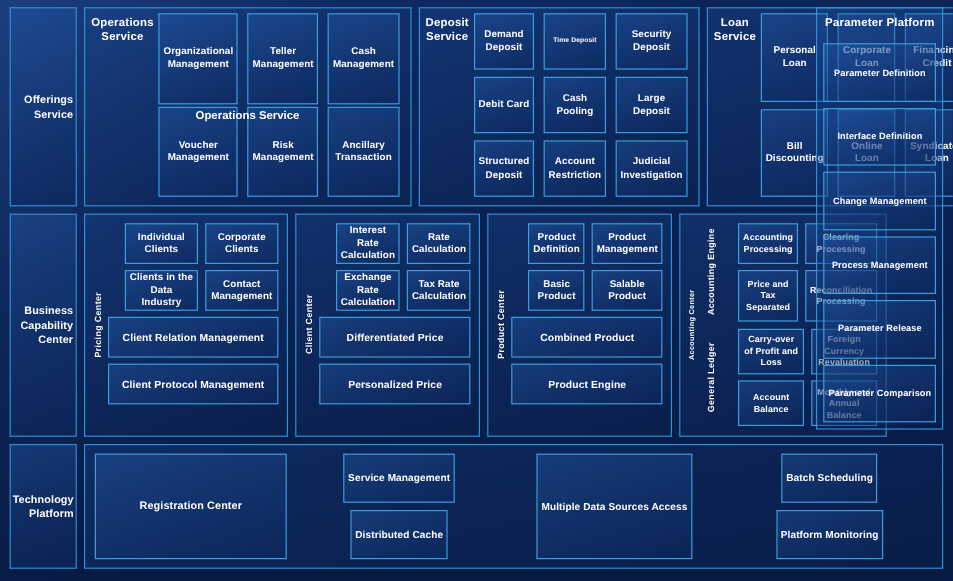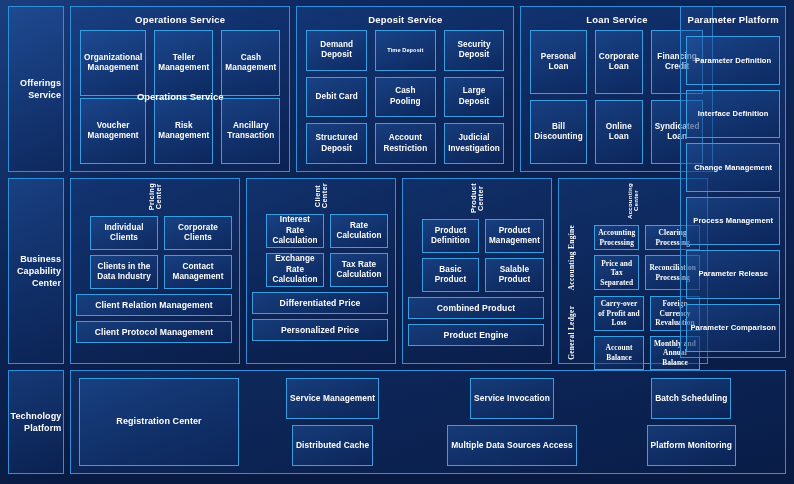--- a/index.html
+++ b/index.html
@@ -59,21 +59,20 @@
     padding: 2px;
     letter-spacing: .1px;
   }
 
   
   .group {
     border: 1px solid #2f8fd8;
     background: linear-gradient(160deg, rgba(30,80,160,0.30), rgba(10,32,80,0.42));
     position: relative;
     display: flex;
-    flex-direction: column;
     padding: 4px 5px 5px 5px;
   }
 
   .group-title {
     text-align: center;
     font-size: 9.5px;
     font-weight: bold;
     padding: 3px 0 5px 0;
     letter-spacing: .2px;
   }
@@ -157,30 +156,30 @@
     top: 6px;
     height: 352px;
     margin-left: 24px;
   }
   #param-platform .group-title { padding: 2px 0 4px 0; line-height: 1.5; }
   #param-platform .card { flex: 1; font-size: 7.6px; }
 
   
   .cc-group { display: flex; gap: 3px; }
   .cc-body  { flex: 1; display: flex; flex-direction: column; gap: 5px; padding: 3px 2px 3px 0; }
-  .cc-body .card.wide { flex: 0 0 auto; height: 22px; font-size: 8.6px; }
+  .cc-body .card.wide { flex: 0 0 auto; height: 34px; font-size: 8.6px; }
   .cc-body .grid2 .card { height: 34px; }
 
   #grp-pricing  { flex: 0 0 170px; }
   #grp-client   { flex: 0 0 150px; }
   #grp-product  { flex: 0 0 150px; }
   #grp-acct     { flex: 1 1 auto; }
 
   
-  .acct-inner { flex: 1; display: flex; flex-direction: column; gap: 6px; padding: 3px 2px; font-family: Liberation Serif, serif; }
+  .acct-inner { flex: 1; display: flex; flex-direction: column; gap: 6px; padding: 3px 2px; }
   .acct-sub   { flex: 1; display: flex; gap: 3px; }
   .acct-sub .grid2 { flex: 1; }
   .acct-sub .card { font-size: 7.4px; }
 
   
   #tech-body {
     flex: 1;
     border: 1px solid #2f8fd8;
     background: linear-gradient(160deg, rgba(30,80,160,0.26), rgba(10,32,80,0.42));
     display: flex;
@@ -332,21 +331,20 @@
 
     <div id="tech-body">
       <div class="card" id="tech-reg">Registration Center</div>
 
       <div class="tech-col" id="tech-col-1">
         <div class="card">Service Management</div>
         <div class="card">Distributed Cache</div>
       </div>
 
       <div class="tech-col" id="tech-col-2">
-        <div class="card">Service Invocation</div>
         <div class="card">Multiple Data Sources Access</div>
       </div>
 
       <div class="tech-col" id="tech-col-3">
         <div class="card">Batch Scheduling</div>
         <div class="card">Platform Monitoring</div>
       </div>
 
     </div>
   </div>

